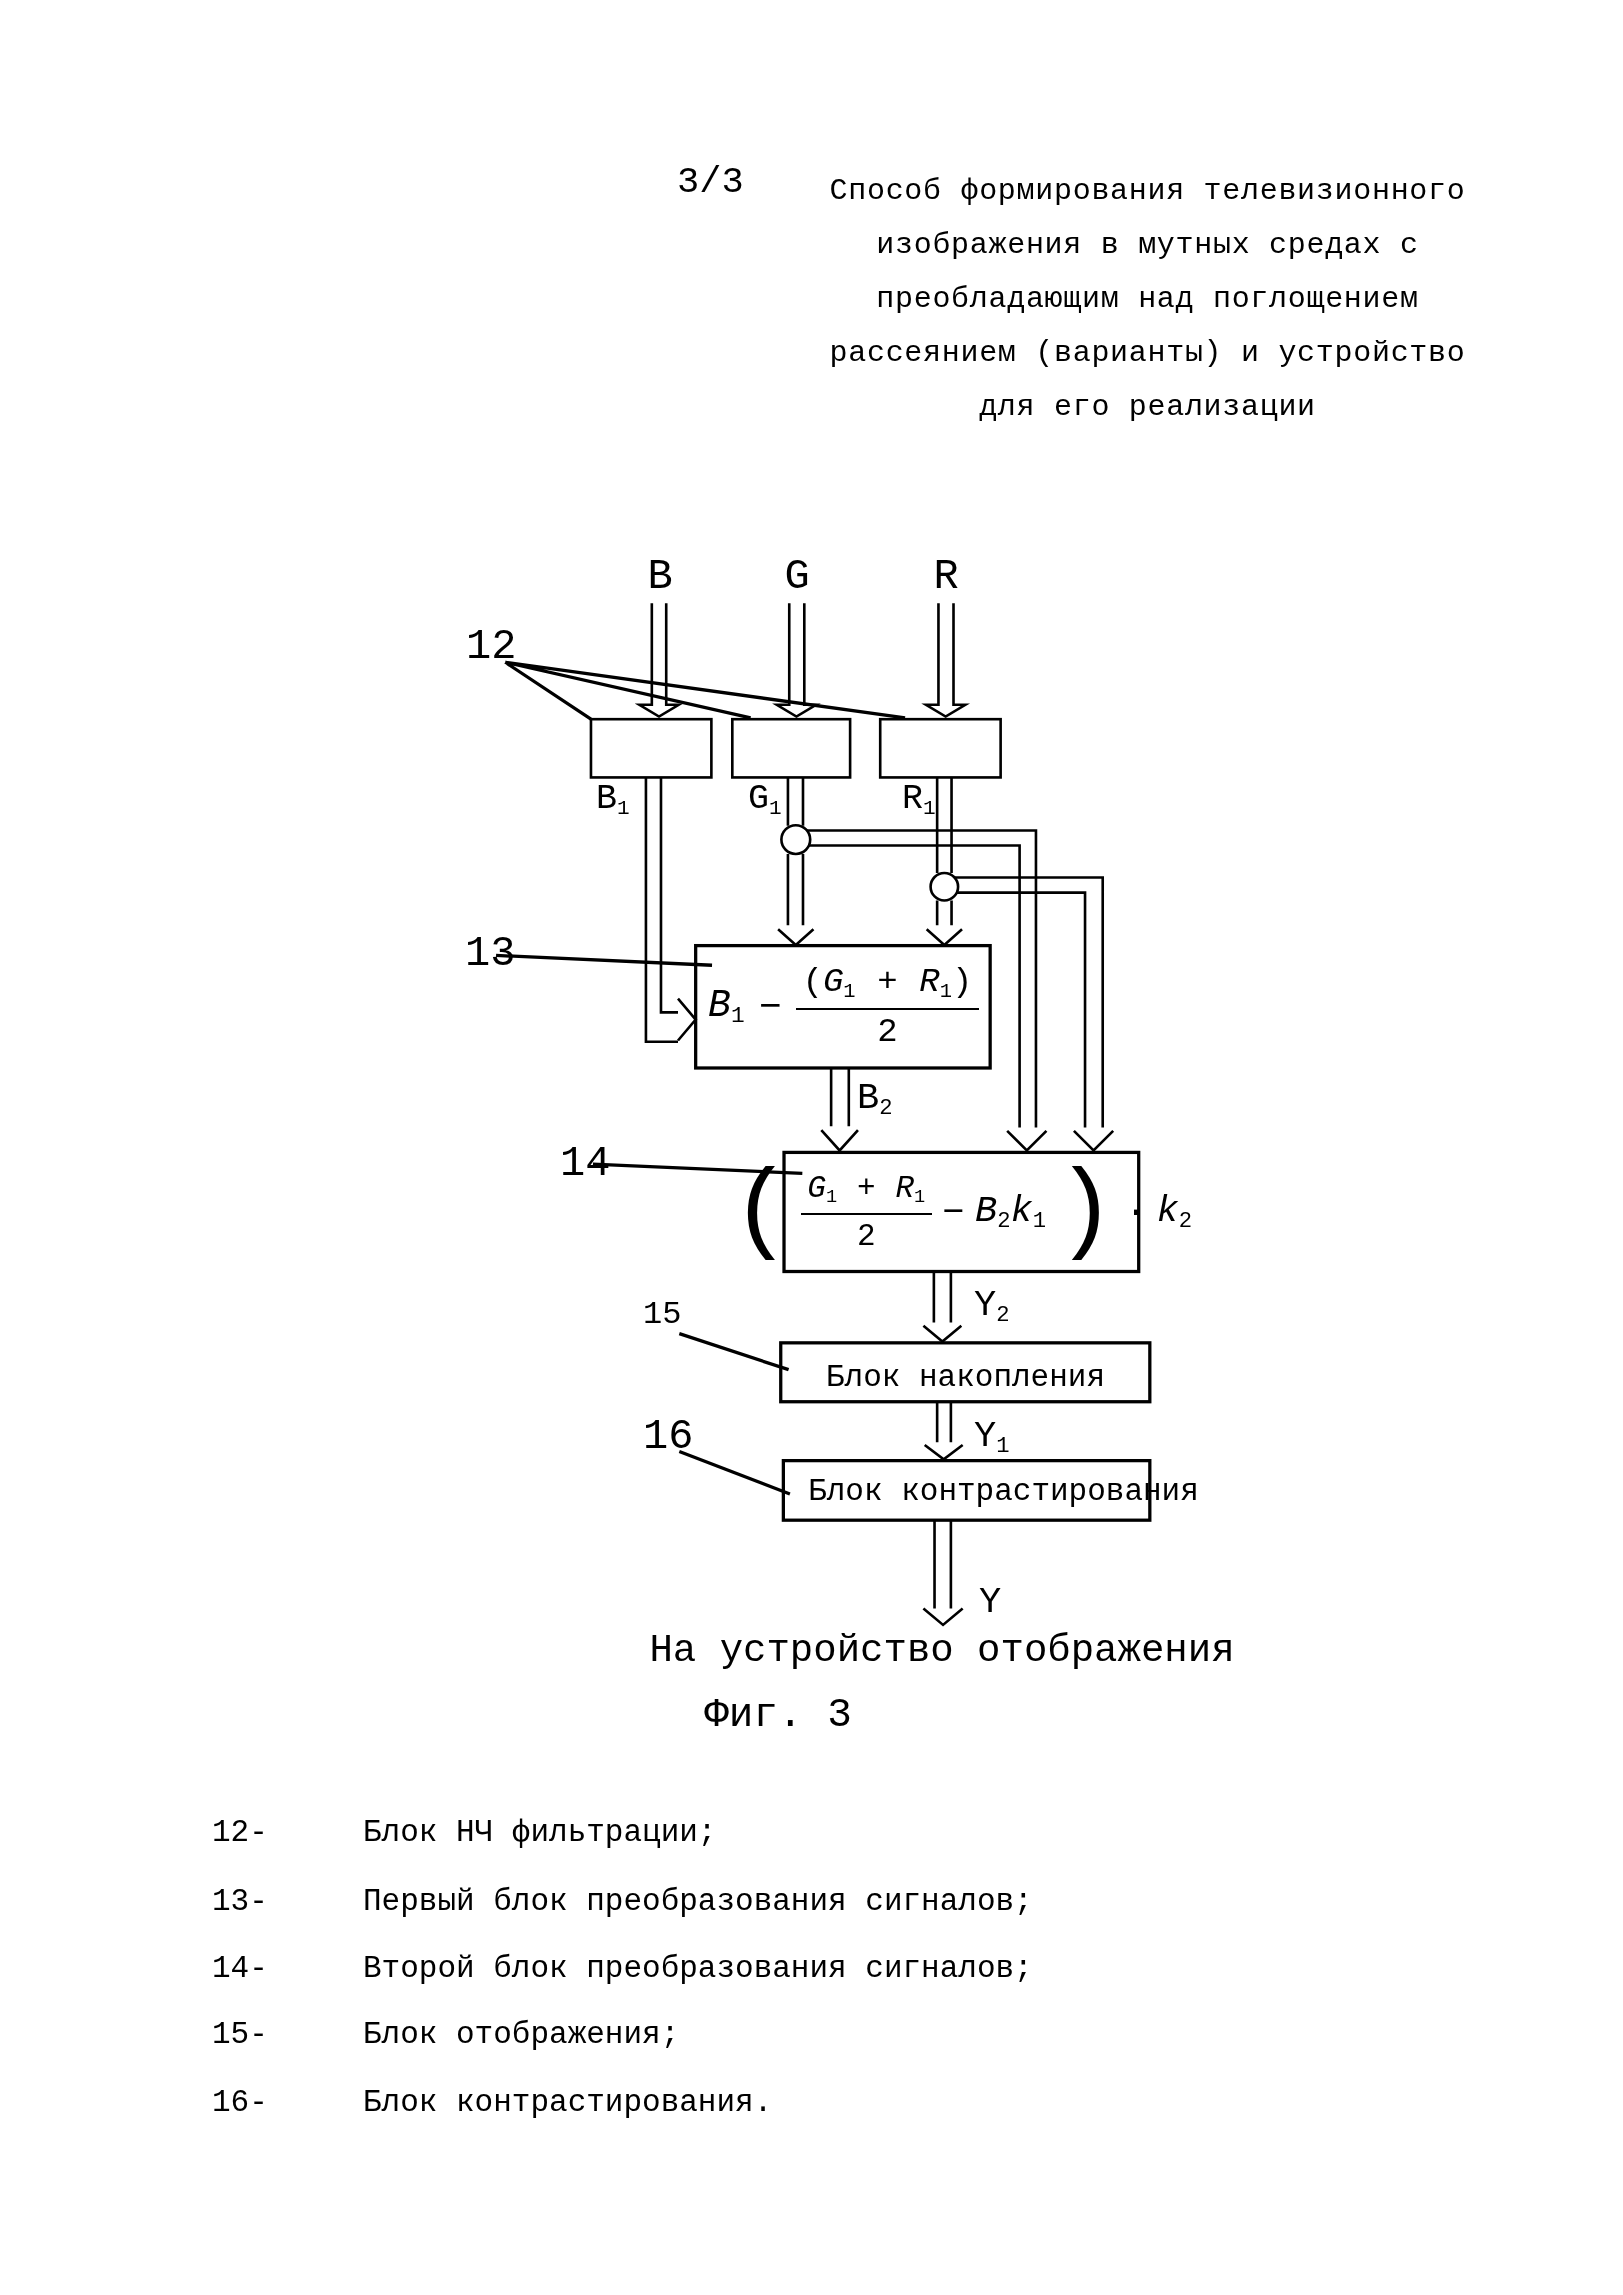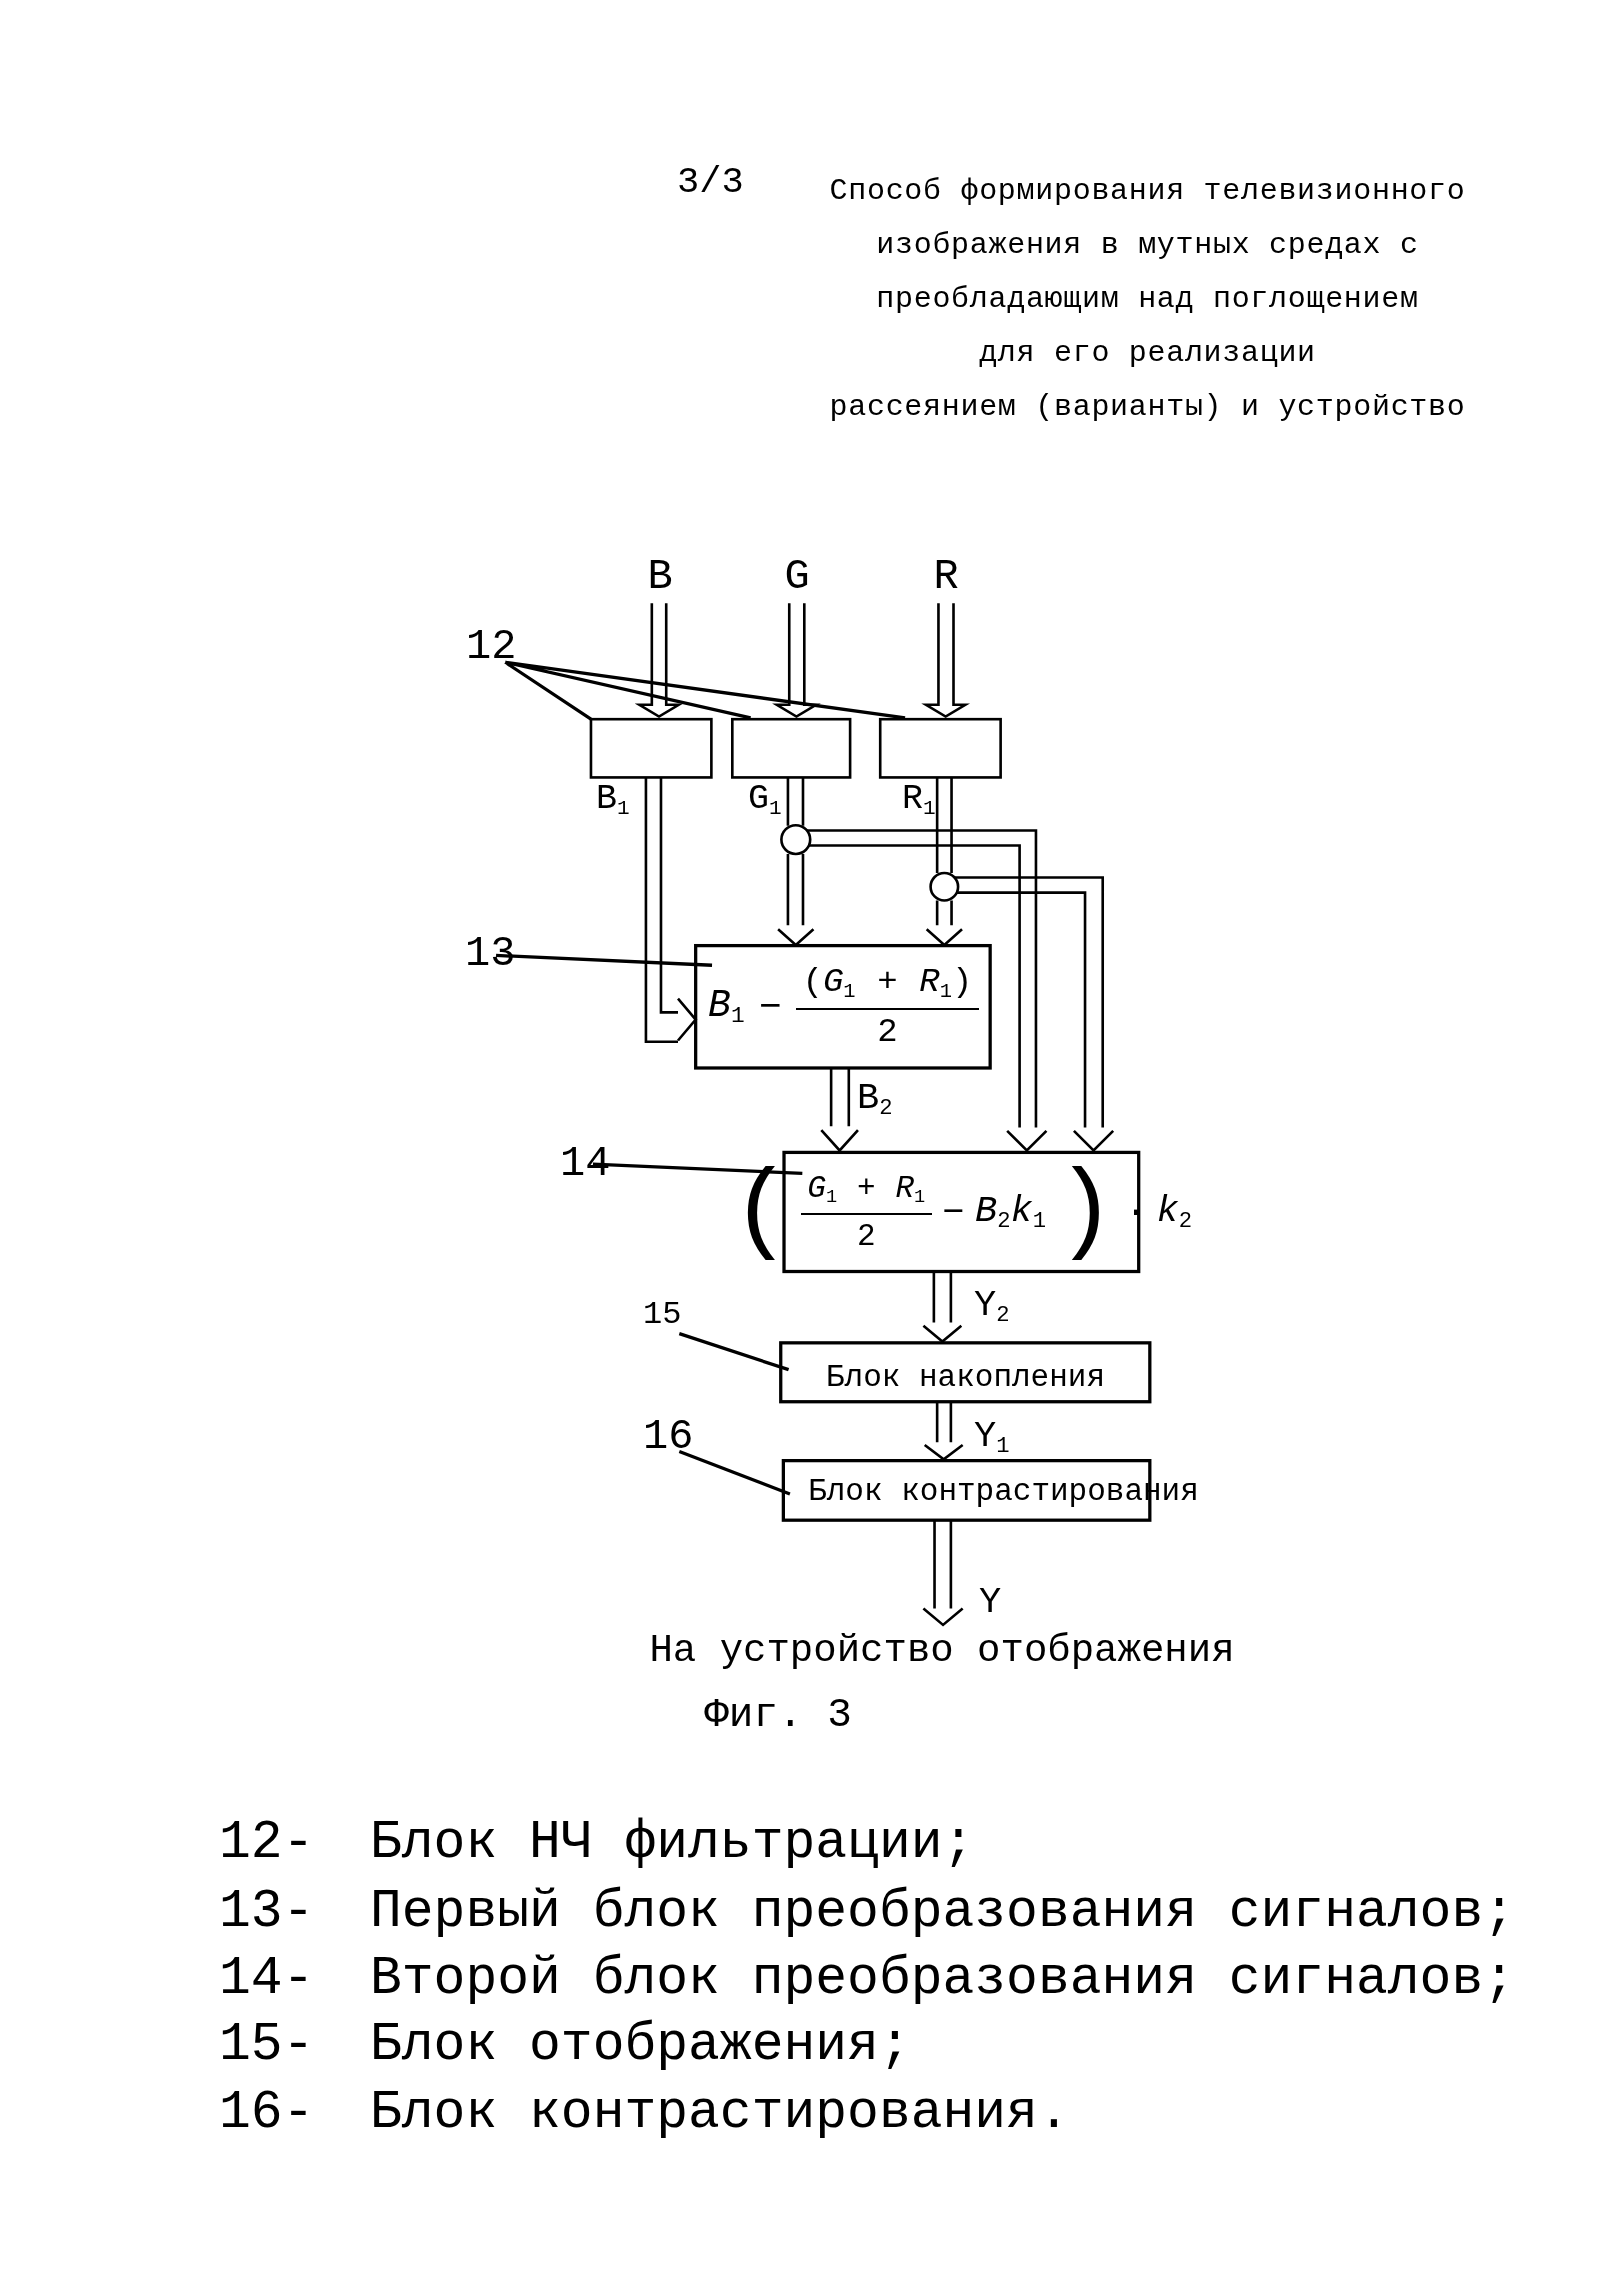--- a/index.html
+++ b/index.html
@@ -15,21 +15,21 @@
   #fromcam{position:absolute;left:602px;top:468px;width:393px;text-align:center;
            font-size:38px;line-height:50px;}
   .fbox{position:absolute;display:flex;align-items:center;justify-content:center;gap:13px;}
   .frac{display:inline-flex;flex-direction:column;align-items:center;}
   .frac .num{border-bottom:2.6px solid #000;padding:0 6.5px 5.2px 6.5px;white-space:nowrap;}
   .frac .den{padding-top:3.9px;}
   .fop{padding:0 1.3px;}
   .bp{font-size:101px;line-height:0.72;font-weight:400;}
   .blocklabel{position:absolute;display:flex;align-items:center;justify-content:center;
               font-size:31px;}
-  .lg-row{position:absolute;left:219px;font-size:53px;line-height:1;white-space:nowrap;}
+  .lg-row{position:absolute;left:212px;font-size:31px;line-height:1;white-space:nowrap;}
   .lg-txt{position:absolute;left:151px;}
 </style>
 </head>
 <body>
 
 <div id="page">
 
   <svg id="lines" width="1623" height="2295" viewBox="0 0 2480 3507">
     <g stroke="#000" fill="none" stroke-width="4">
 
@@ -85,22 +85,22 @@
       <path d="M1038 2038 L1205 2093"></path>
       <path d="M1038 2218 L1207 2283"></path>
     </g>
   </svg>
 
   <div class="t" style="left:677px;top:164px;font-size:37px;">3/3</div>
   <div id="title">
     <div>Способ формирования телевизионного</div>
     <div>изображения в мутных средах с</div>
     <div>преобладающим над поглощением</div>
+    <div>рассеянием (варианты) и устройство</div>
     <div>для его реализации</div>
-    <div>рассеянием (варианты) и устройство</div>
   </div>
 
 
   <div class="t ctr" style="left:660px;top:556px;font-size:42px;">B</div>
   <div class="t ctr" style="left:797px;top:556px;font-size:42px;">G</div>
   <div class="t ctr" style="left:946px;top:556px;font-size:42px;">R</div>
 
   <div class="t" style="left:466px;top:626px;font-size:42px;">12</div>
   <div class="t" style="left:465px;top:933px;font-size:42px;">13</div>
   <div class="t" style="left:560px;top:1143px;font-size:42px;">14</div>

